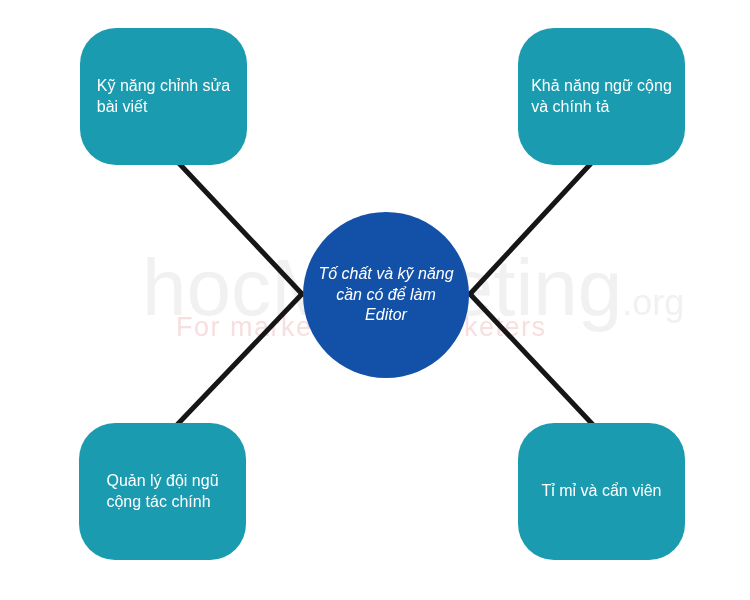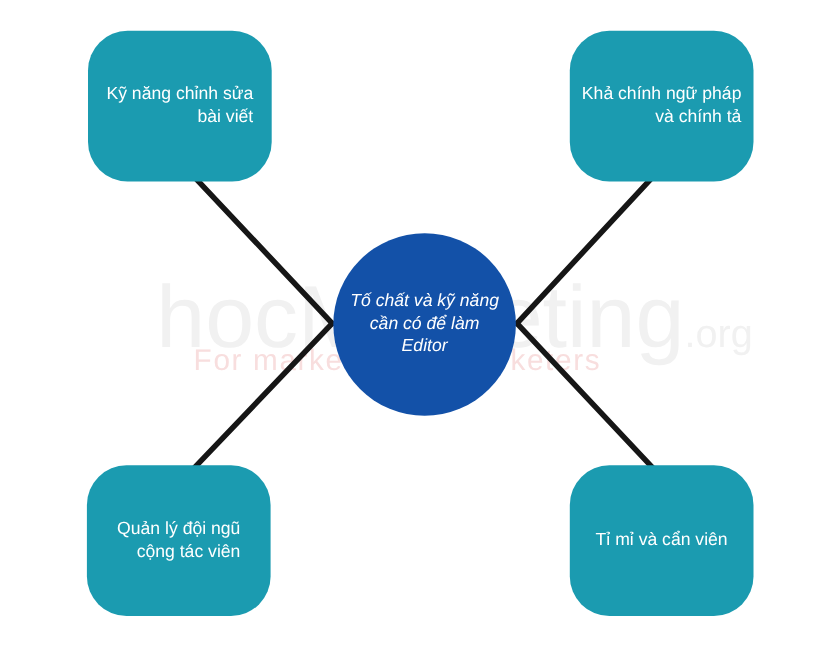--- a/index.html
+++ b/index.html
@@ -49,21 +49,21 @@
   
   .node {
     position: absolute;
     width: 167px;
     height: 137px;
     background: var(--node-color, #1b9bb0);
     border-radius: 36px;
     display: flex;
     align-items: center;
     justify-content: center;
-    text-align: right;
+    text-align: left;
     color: var(--text-color, #ffffff);
     font-size: 16px;
     line-height: 1.3;
     white-space: pre-line;
     z-index: 3;
     padding: 4px;
     box-sizing: border-box;
   }
   .node-tl { left: 80px;  top: 28px; }
   .node-tr { left: 518px; top: 28px; }
@@ -107,26 +107,26 @@
     <line x1="174" y1="428" x2="302" y2="294" stroke-width="5" stroke-linecap="round" stroke="#161616"></line>
     <line x1="596" y1="158" x2="470" y2="294" stroke-width="5" stroke-linecap="round" stroke="#161616"></line>
     <line x1="596" y1="428" x2="470" y2="294" stroke-width="5" stroke-linecap="round" stroke="#161616"></line>
   </svg>
 
   <div class="node node-tl">
     <span>Kỹ năng chỉnh sửa
 bài viết</span>
   </div>
   <div class="node node-tr">
-    <span>Khả chính ngữ pháp
+    <span>Khả năng ngữ cộng
 và chính tả</span>
   </div>
   <div class="node node-bl">
     <span>Quản lý đội ngũ
-cộng tác viên</span>
+cộng tác chính</span>
   </div>
   <div class="node node-br">
     <span>Tỉ mỉ và cẩn viên</span>
   </div>
 
   <div class="center-circle">
     <span>Tố chất và kỹ năng
 cần có để làm
 Editor</span>
   </div>

